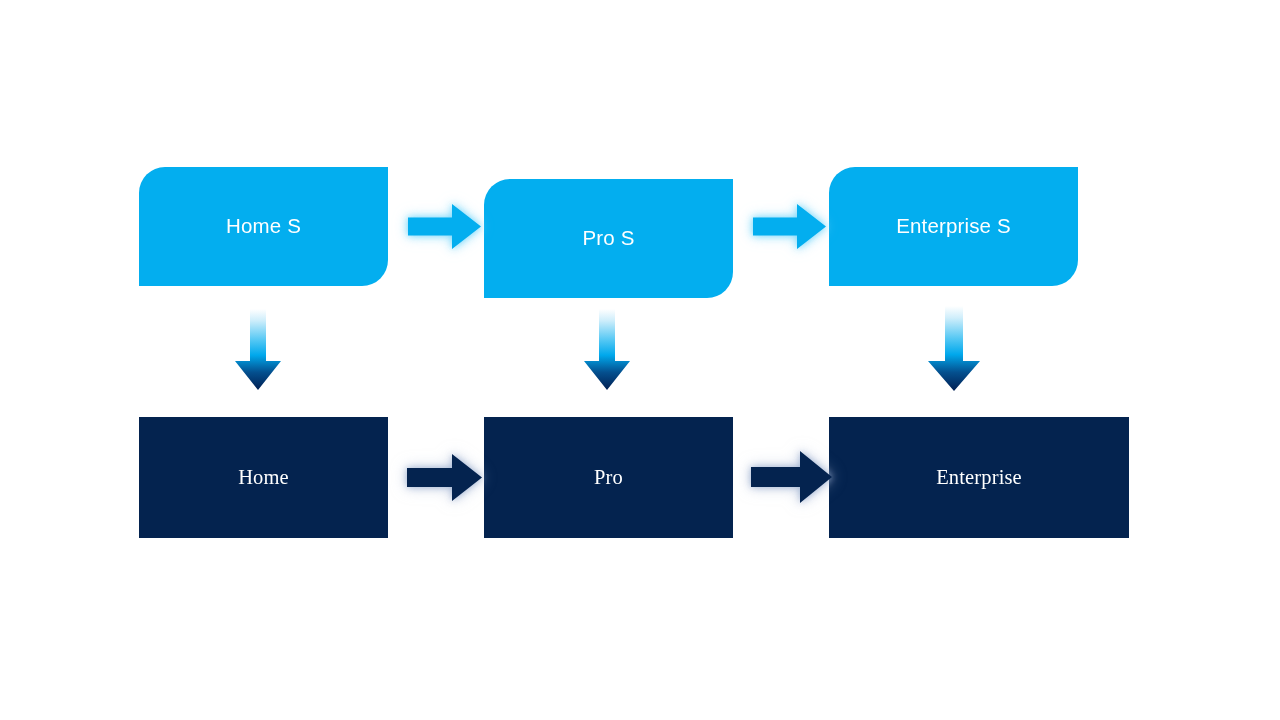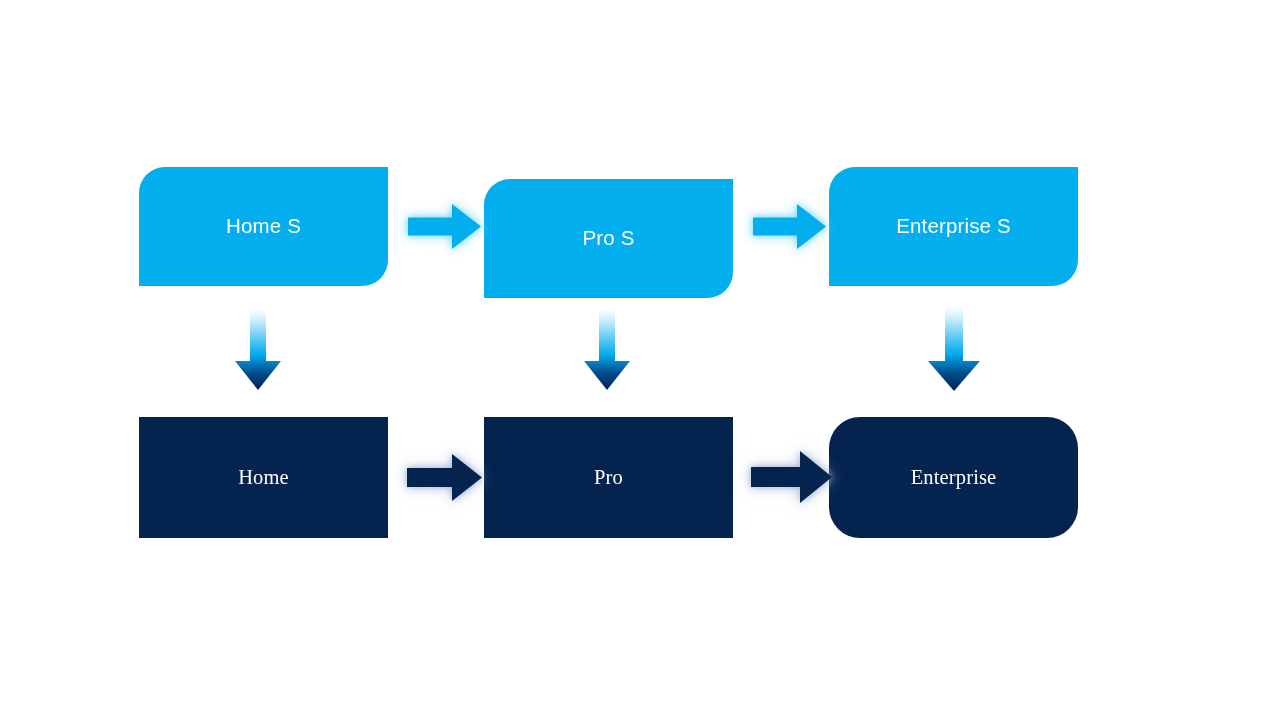--- a/index.html
+++ b/index.html
@@ -134,21 +134,21 @@
   </div>
 
   <div class="node-box navy" style="left:139px; top:417px; width:249px; height:121px;">
     <span class="node-label">Home</span>
   </div>
 
   <div class="node-box navy" style="left:484px; top:417px; width:249px; height:121px;text-align:center;">
     <span class="node-label">Pro</span>
   </div>
 
-  <div class="node-box navy" style="left:829px; top:417px; width:249px; height:121px;border-radius:31px;">
+  <div class="node-box navy" style="left:829px; top:417px; width:300px; height:121px;">
     <span class="node-label">Enterprise</span>
   </div>
 
   <div class="arrow glow-navy" style="left:407px; top:453px; width:76px; height:49px;">
     <svg width="76" height="49" viewBox="0 0 76 49" aria-hidden="true">
       <polygon points="0,15 45,15 45,1 75,24.5 45,48 45,34 0,34" fill="#04234f"></polygon>
     </svg>
   </div>
 
   <div class="arrow glow-navy" style="left:751px; top:450px; width:82px; height:54px;">

